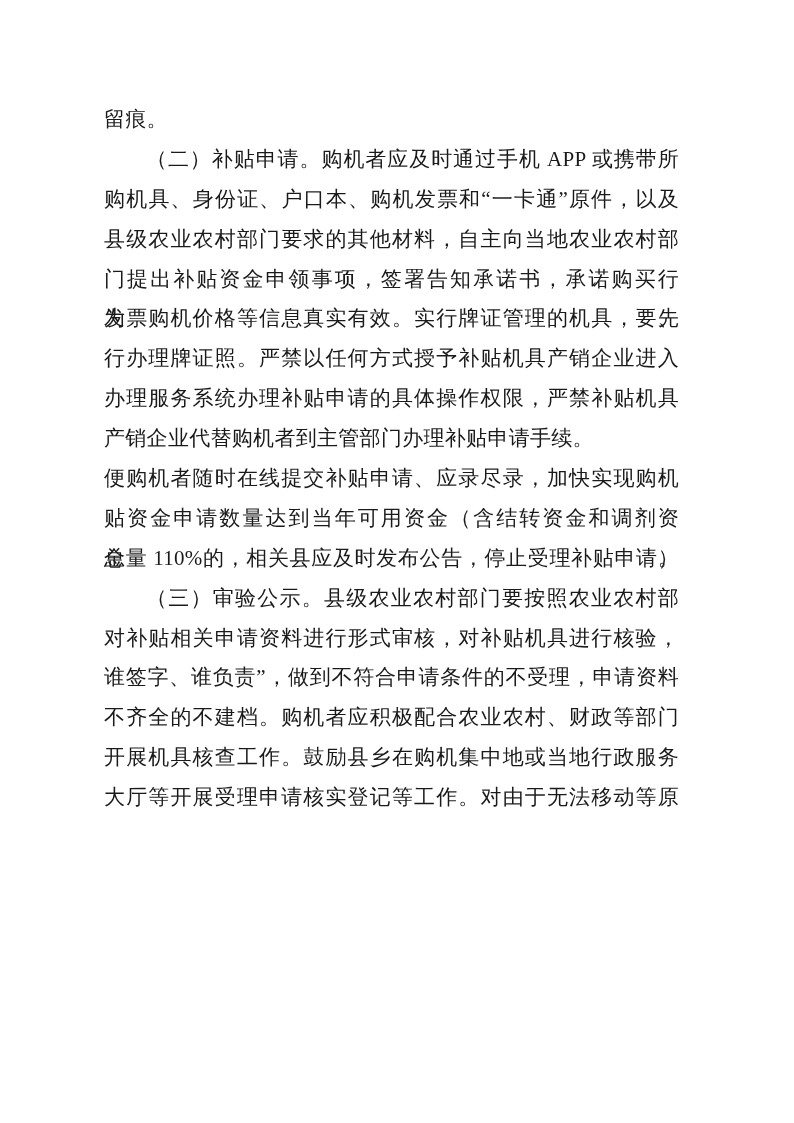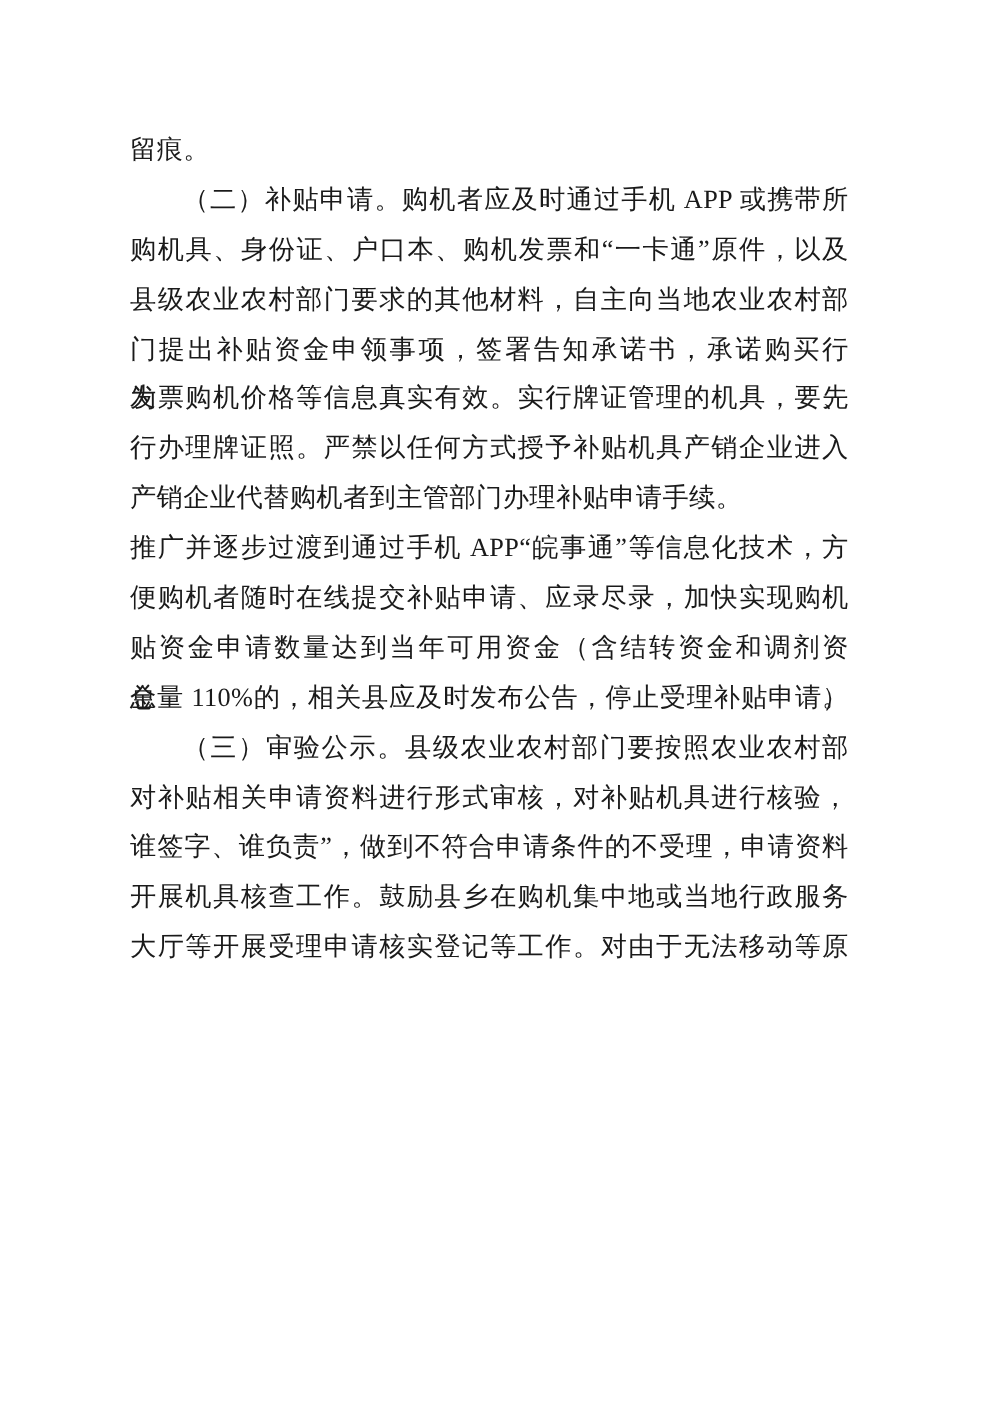--- a/index.html
+++ b/index.html
@@ -55,26 +55,27 @@
 
 <div class="page">
   <div class="text-block">
     <div class="line para-end">留痕。</div>
     <div class="line indent">（二）补贴申请。购机者应及时通过手机 APP 或携带所</div>
     <div class="line">购机具、身份证、户口本、购机发票和“一卡通”原件，以及</div>
     <div class="line">县级农业农村部门要求的其他材料，自主向当地农业农村部</div>
     <div class="line">门提出补贴资金申领事项，签署告知承诺书，承诺购买行为、</div>
     <div class="line">发票购机价格等信息真实有效。实行牌证管理的机具，要先</div>
     <div class="line">行办理牌证照。严禁以任何方式授予补贴机具产销企业进入</div>
+    <div class="line">办理服务系统办理补贴申请的具体操作权限，严禁补贴机具</div>
     <div class="line para-end">产销企业代替购机者到主管部门办理补贴申请手续。</div>
-    <div class="line">推广并逐步过渡到通过手机 APP“皖事通”等信息化技术，方</div>
     <div class="line">便购机者随时在线提交补贴申请、应录尽录，加快实现购机</div>
     <div class="line">贴资金申请数量达到当年可用资金（含结转资金和调剂资金）</div>
     <div class="line">总量 110%的，相关县应及时发布公告，停止受理补贴申请。</div>
     <div class="line indent">（三）审验公示。县级农业农村部门要按照农业农村部</div>
     <div class="line">对补贴相关申请资料进行形式审核，对补贴机具进行核验，</div>
     <div class="line">谁签字、谁负责”，做到不符合申请条件的不受理，申请资料</div>
+    <div class="line">不齐全的不建档。购机者应积极配合农业农村、财政等部门</div>
     <div class="line">开展机具核查工作。鼓励县乡在购机集中地或当地行政服务</div>
     <div class="line">大厅等开展受理申请核实登记等工作。对由于无法移动等原</div>
   </div>
 
   <div class="page-number">— 9 —</div>
 </div>
 
 </body></html>

